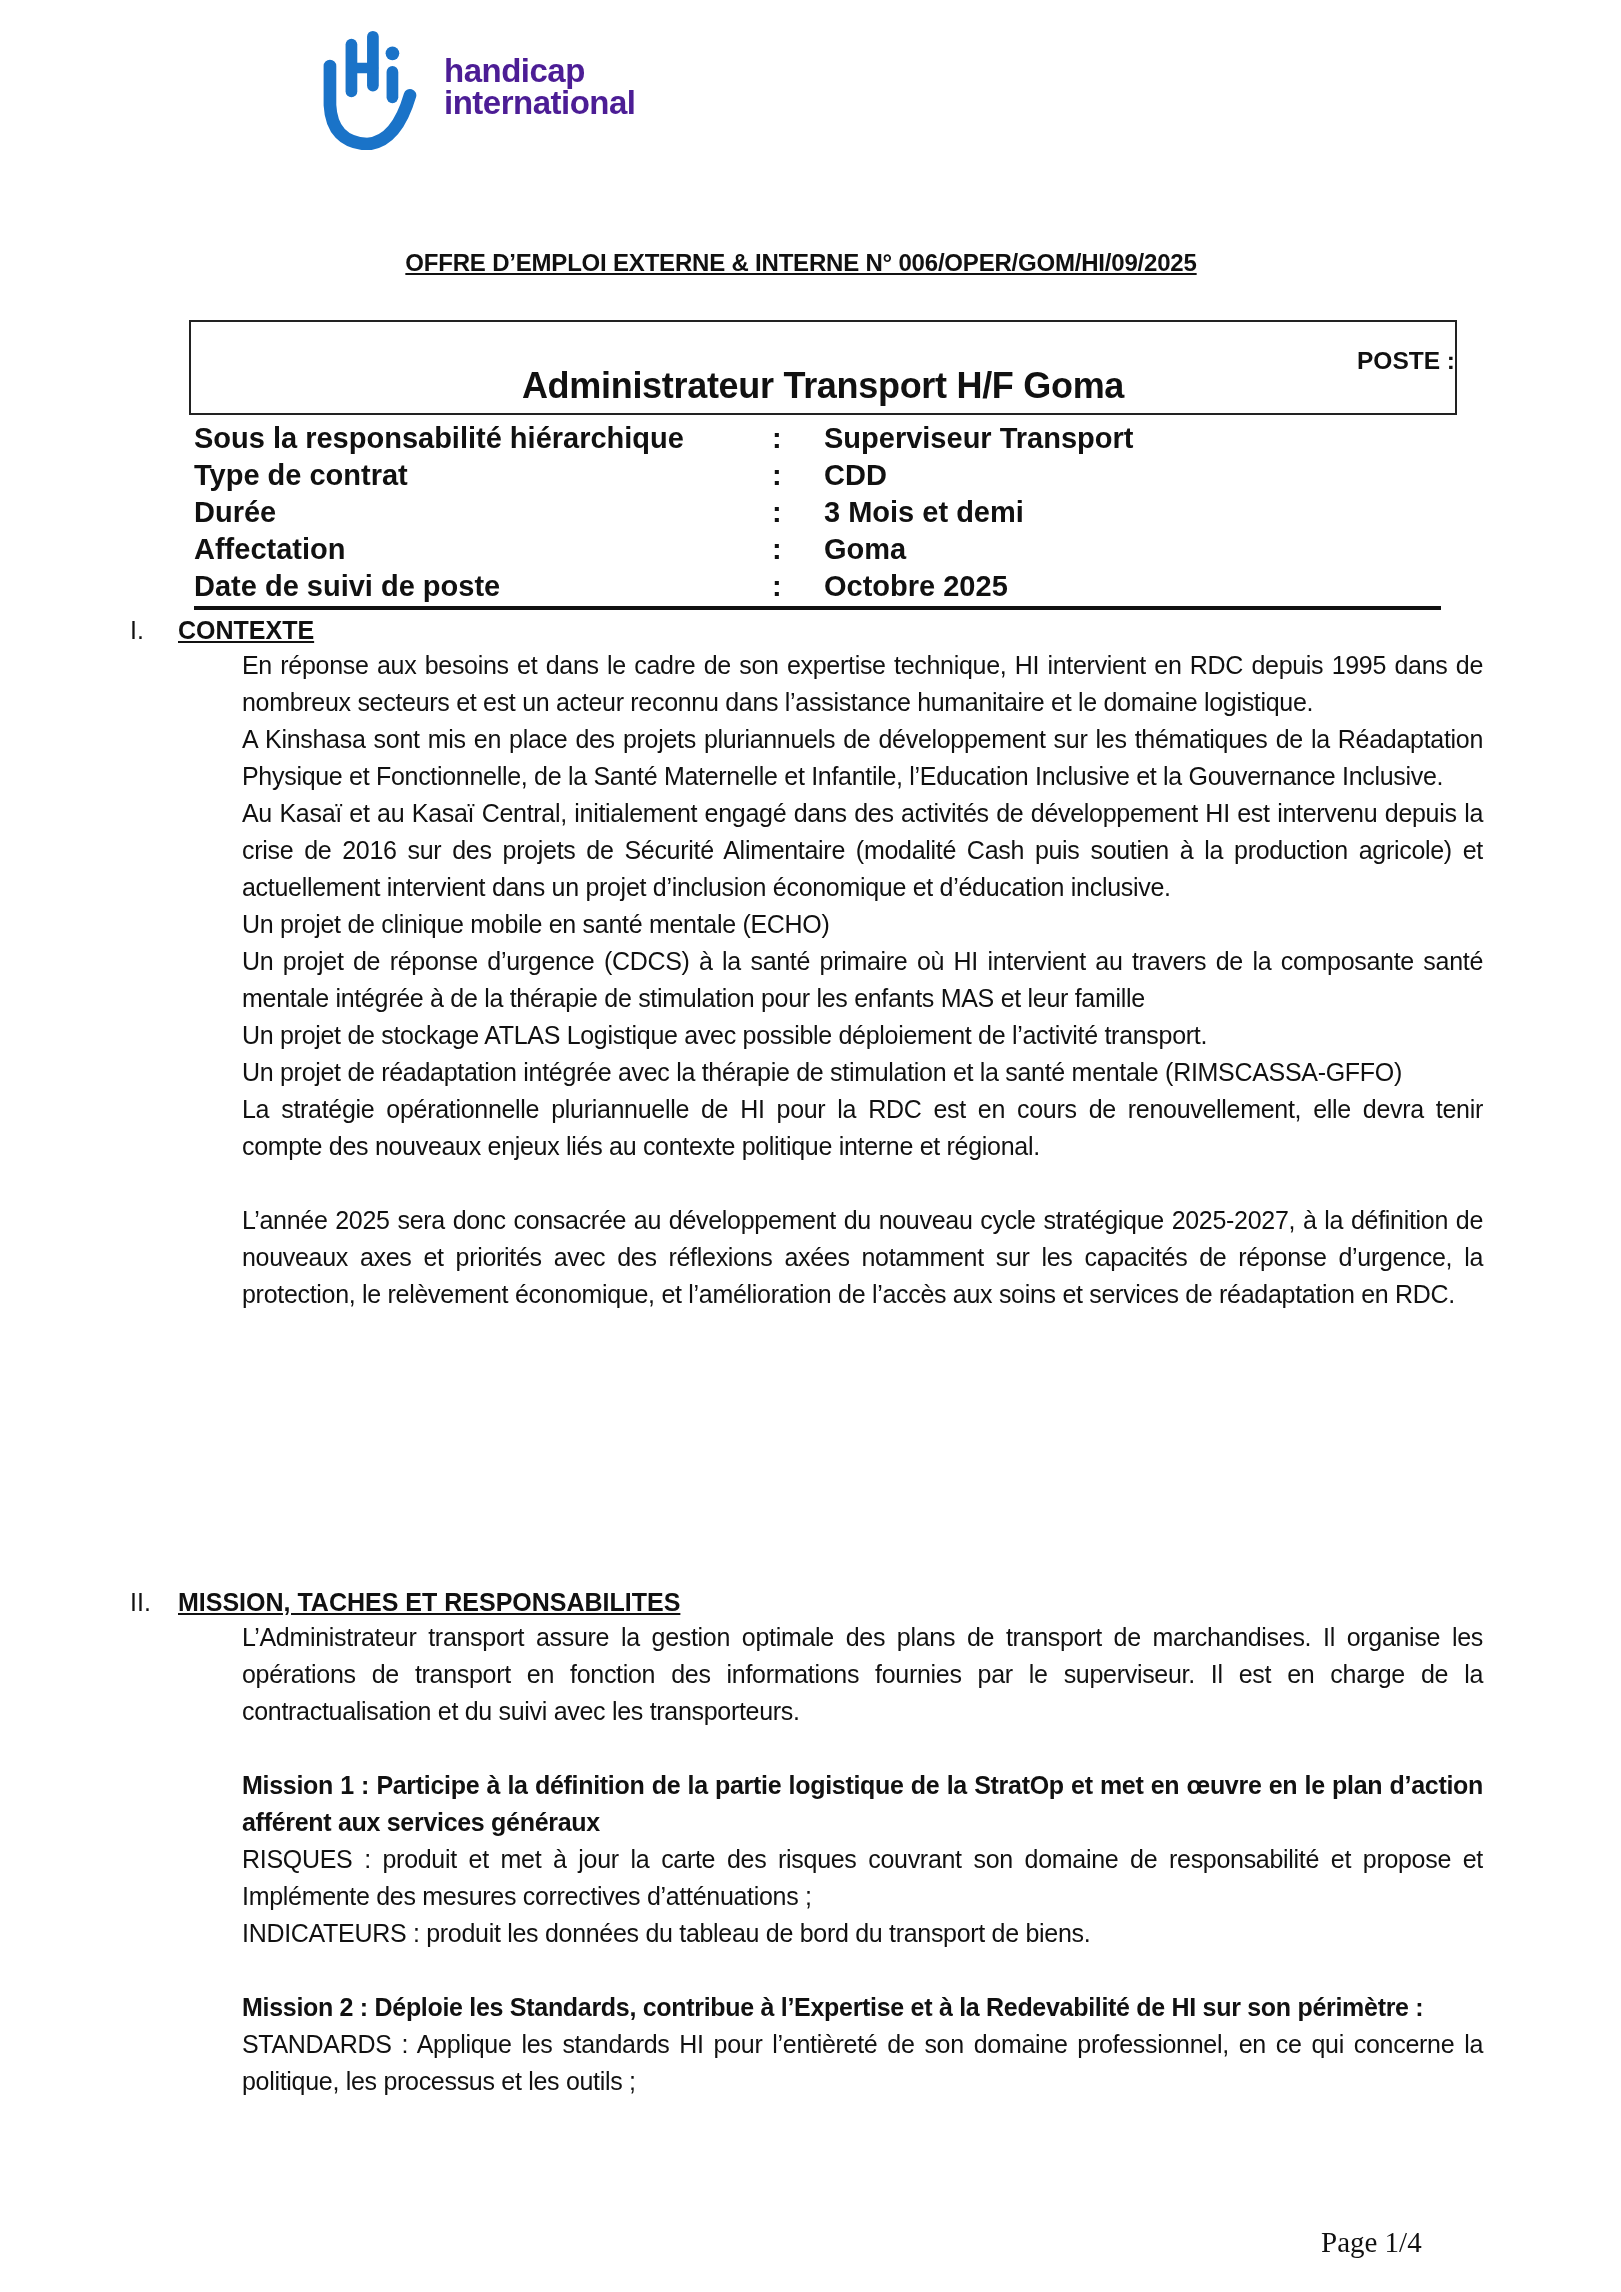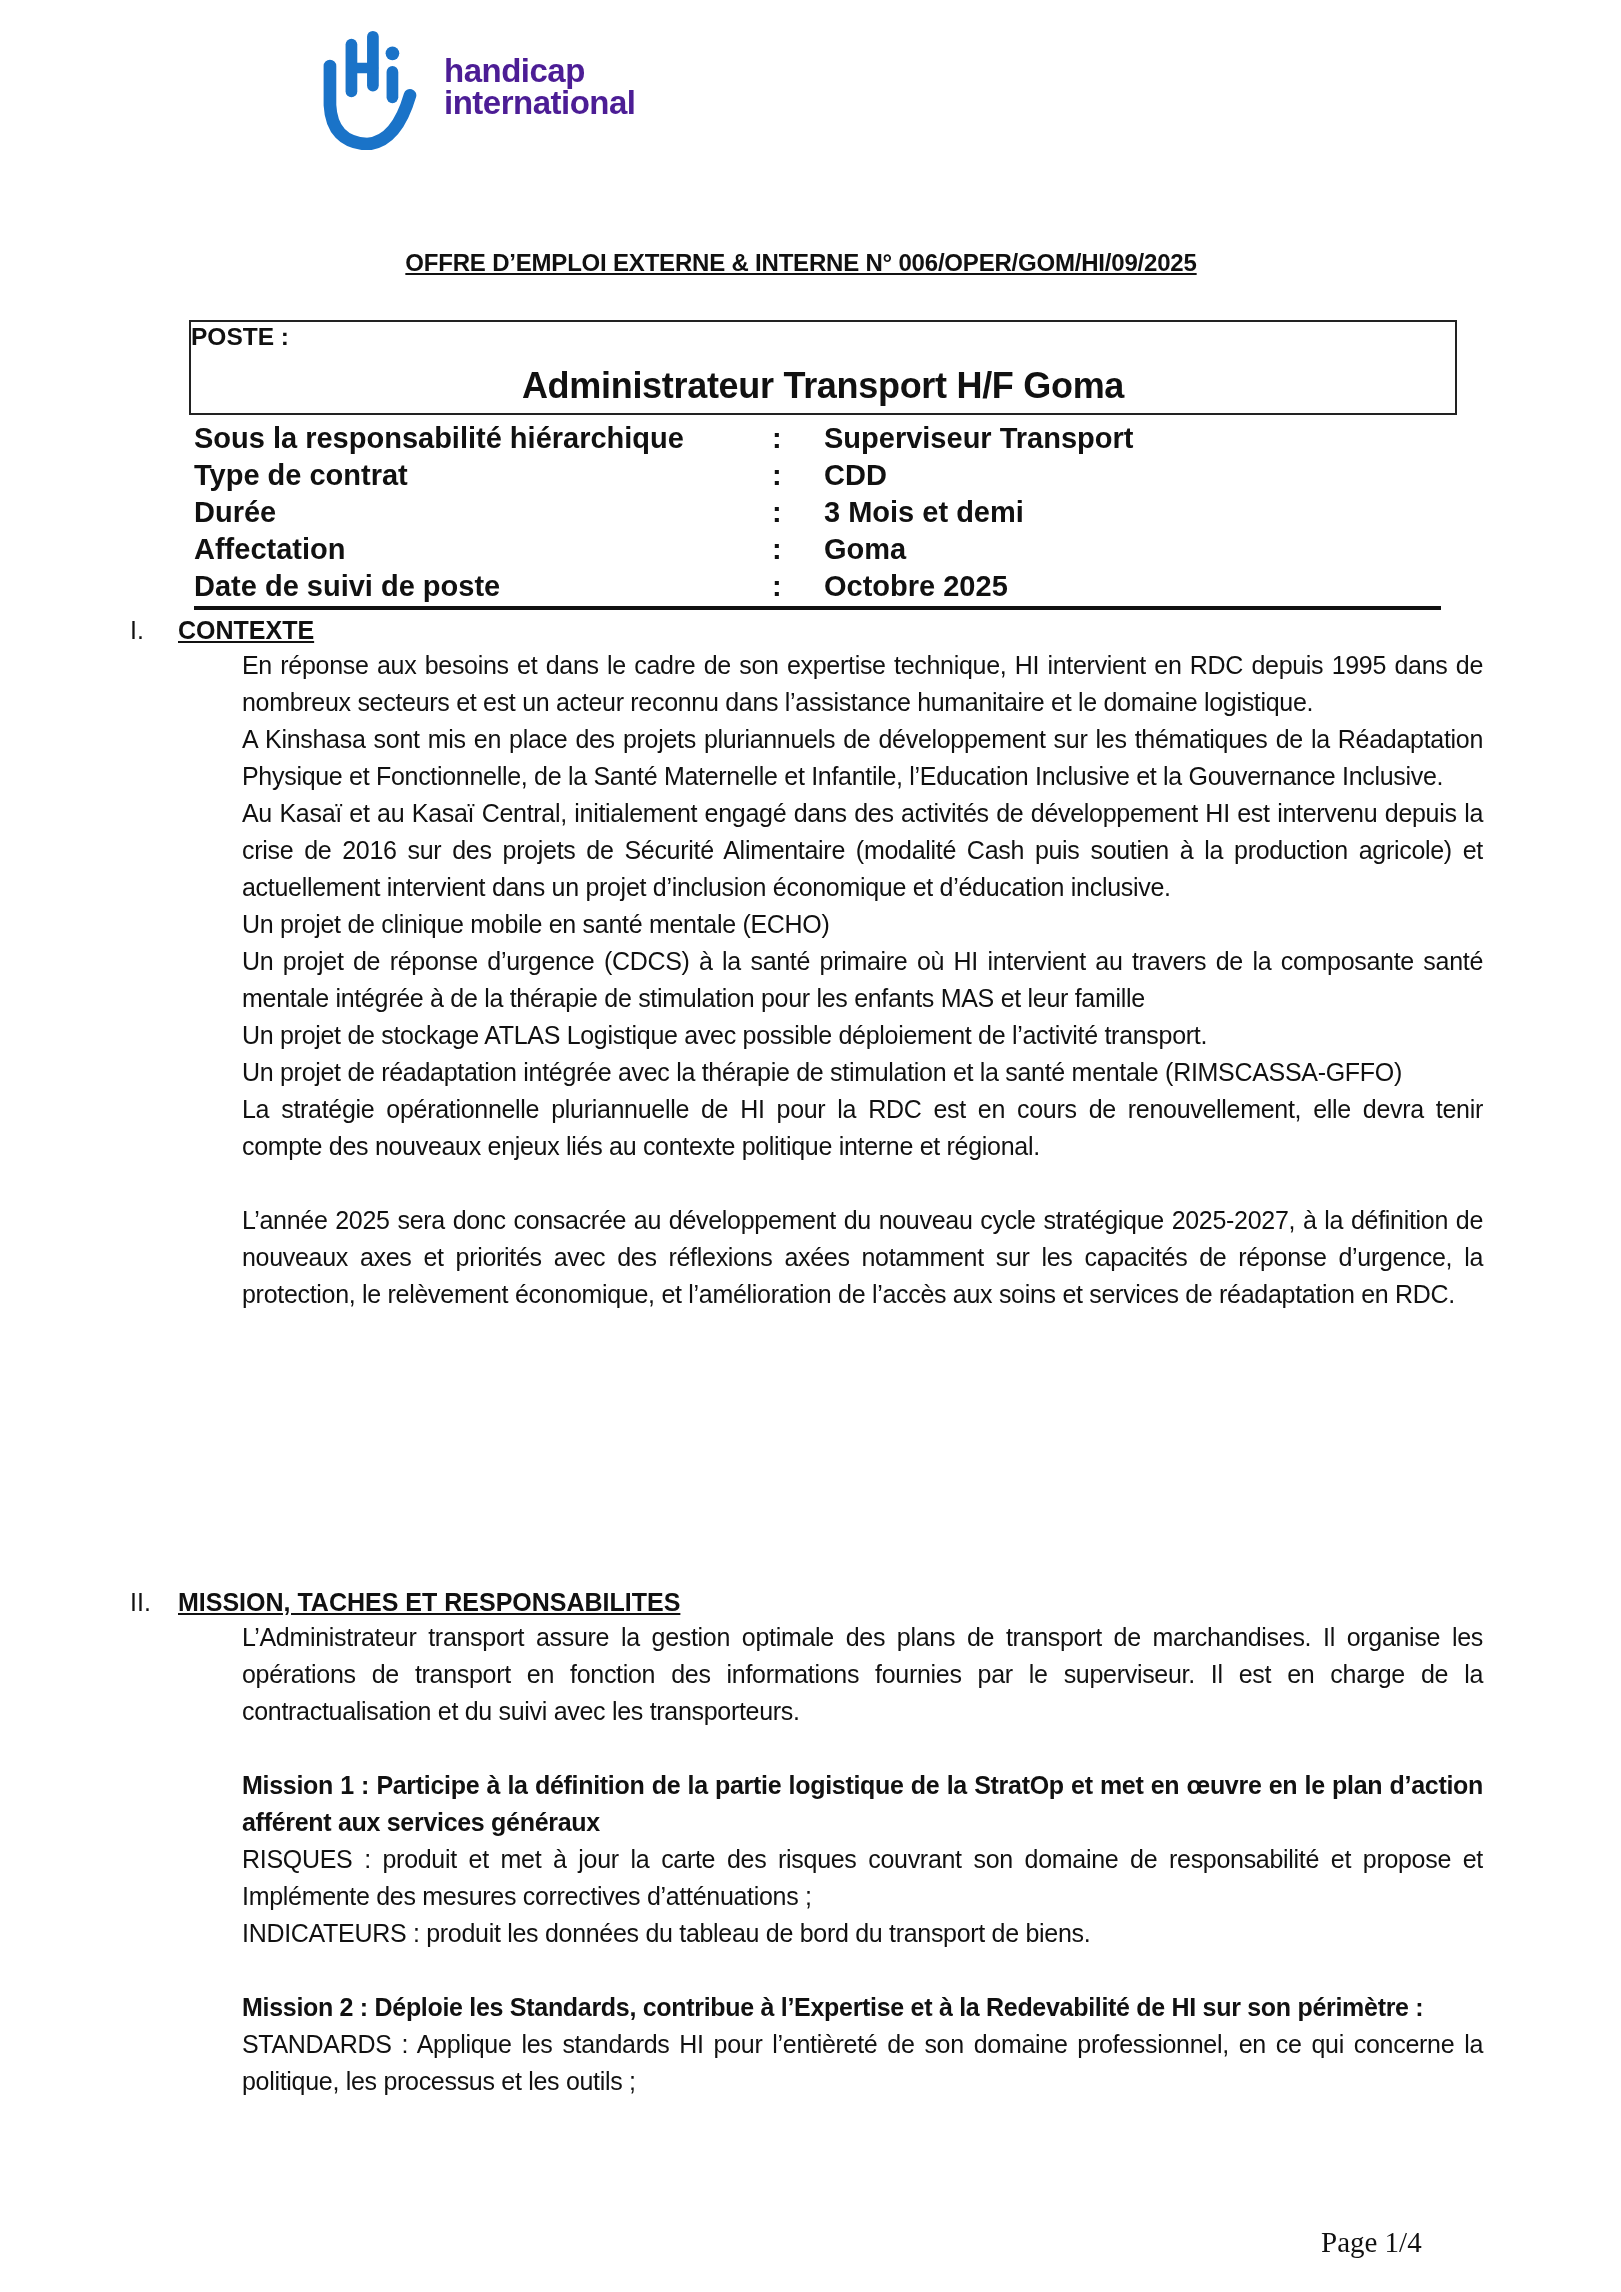--- a/index.html
+++ b/index.html
@@ -6,21 +6,21 @@
   body { width: 1621px; height: 2293px; position: relative; overflow: hidden;
          font-family: "Liberation Sans", sans-serif; color: #111; }
   .logo { position: absolute; left: 320px; top: 27.4px; width: 333px; height: 123px; }
   .logo svg { position: absolute; left: 0; top: 0; }
   .logo-text { position: absolute; left: 99px; top: 27.4px; color: #4c1d95; font-weight: bold;
                font-size: 33px; line-height: 32px; letter-spacing: -0.5px; margin-left: 25px; }
   .offer-title { position: absolute; left: 0; width: 1602px; top: 249px; text-align: center;
                  font-size: 24px; font-weight: bold; text-decoration: underline; letter-spacing: -0.2px; }
   .poste-box { position: absolute; left: 189px; top: 320px; width: 1268px; height: 95px;
                border: 2px solid #222; box-sizing: border-box; }
-  .poste-label { position: absolute; left: 0; right: 0; top: 1px; text-align: left;
+  .poste-label { position: absolute; left: 0; right: 0; top: 25px; text-align: right;
                  font-size: 24.5px; font-weight: bold; }
   .poste-title { position: absolute; left: 0; right: 0; top: 43px; text-align: center;
                  font-size: 36px; font-weight: bold; letter-spacing: -0.3px; }
   .info-table { position: absolute; left: 194px; top: 420px; width: 1255px; }
   .info-row { position: relative; height: 37px; font-size: 29px; font-weight: bold; line-height: 37px; }
   .info-row .lbl { position: absolute; left: 0; }
   .info-row .sep { position: absolute; left: 578px; }
   .info-row .val { position: absolute; left: 630px; }
   .info-rule { position: absolute; left: 194px; top: 606px; width: 1247px; height: 3.9px; background: #111; }
   .section { position: absolute; left: 130px; font-size: 25px; }

